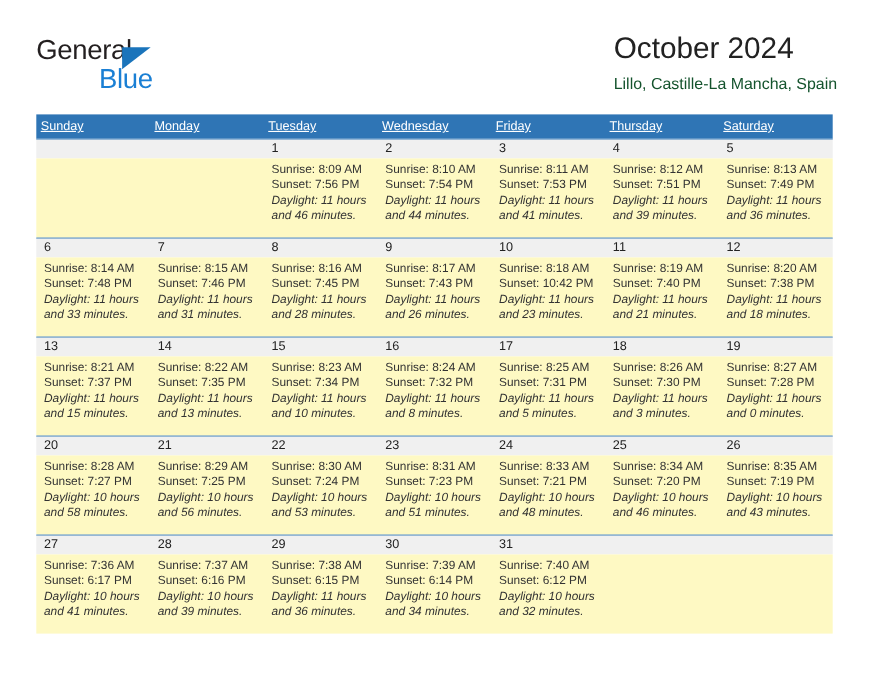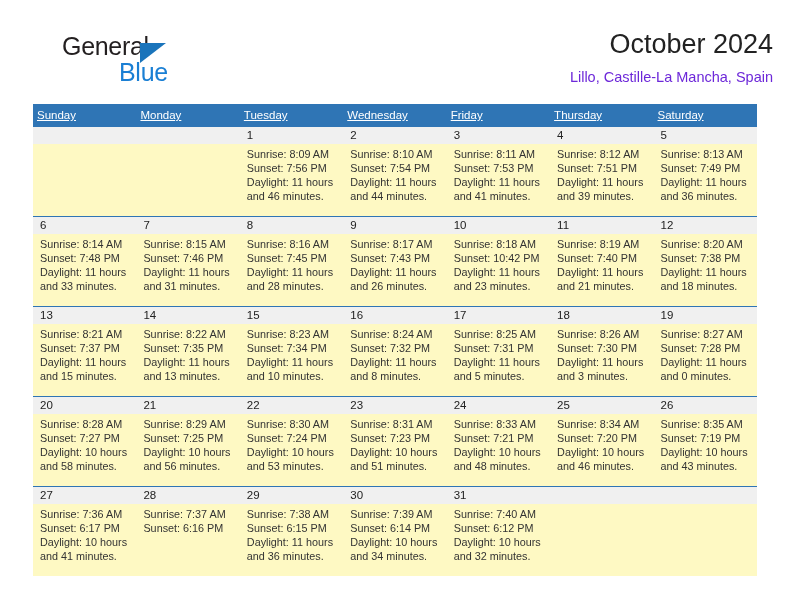--- a/index.html
+++ b/index.html
@@ -28,21 +28,20 @@
     top: 0;
     width: 792px;
     height: 104px;
   }
   .logo {
     position: absolute;
     left: 33px;
     top: 32px;
     width: 190px;
     height: 56px;
-    margin-left: 29px;
   }
   .logo-general {
     position: absolute;
     left: 0;
     top: 0;
     font-size: 25px;
     letter-spacing: -0.3px;
     color: #231f20;
     font-family: "Liberation Sans", sans-serif;
   }
@@ -59,34 +58,34 @@
     position: absolute;
     left: 57px;
     top: 26px;
     font-size: 25px;
     letter-spacing: -0.3px;
     color: #1a7fd4;
     font-family: "Liberation Sans", sans-serif;
   }
   .title-block {
     position: absolute;
-    right: 19px;
+    right: 31px;
     top: 28px;
-    text-align: right;
+    text-align: left;
     margin-left: 44px;
   }
   .cal-title {
     font-size: 27px;
     color: #222222;
     line-height: 32px;
     white-space: nowrap;
   }
   .cal-subtitle {
     font-size: 14.5px;
-    color: #6d28d9;
+    color: #14532d;
     line-height: 20px;
     margin-top: 7px;
     white-space: nowrap;
   }
 
   
   .calendar {
     position: absolute;
     left: 33px;
     top: 104px;
@@ -142,20 +141,21 @@
     box-sizing: border-box;
     font-size: 10.8px;
     line-height: 14.1px;
     color: #333333;
   }
   .daycell div {
     white-space: nowrap;
   }
   .daycell .daylight-line {
     white-space: normal;
+    font-style: italic;
   }
 </style>
 </head>
 <body>
 
 <div class="page">
 
   <div class="header">
 
     <div class="logo">
@@ -391,20 +391,21 @@
       </div>
       <div class="week-bodyrow">
         <div class="daycell">
           <div>Sunrise: 7:36 AM</div>
           <div>Sunset: 6:17 PM</div>
           <div class="daylight-line">Daylight: 10 hours and 41 minutes.</div>
         </div>
         <div class="daycell">
           <div>Sunrise: 7:37 AM</div>
           <div>Sunset: 6:16 PM</div>
+          <div class="daylight-line">Daylight: 10 hours and 39 minutes.</div>
         </div>
         <div class="daycell">
           <div>Sunrise: 7:38 AM</div>
           <div>Sunset: 6:15 PM</div>
           <div class="daylight-line">Daylight: 11 hours and 36 minutes.</div>
         </div>
         <div class="daycell">
           <div>Sunrise: 7:39 AM</div>
           <div>Sunset: 6:14 PM</div>
           <div class="daylight-line">Daylight: 10 hours and 34 minutes.</div>

